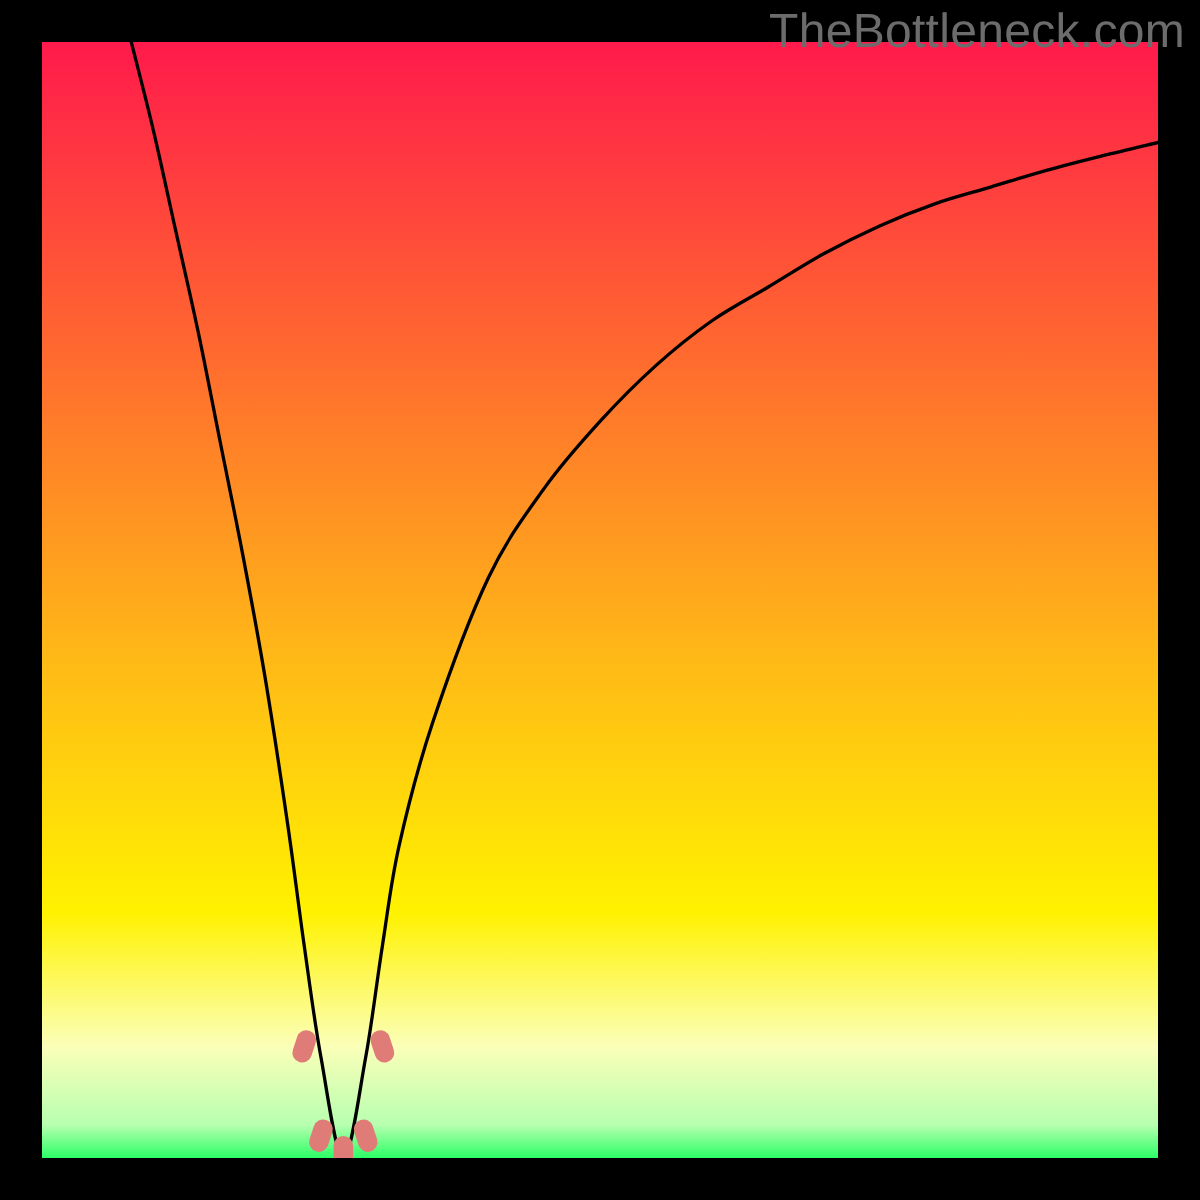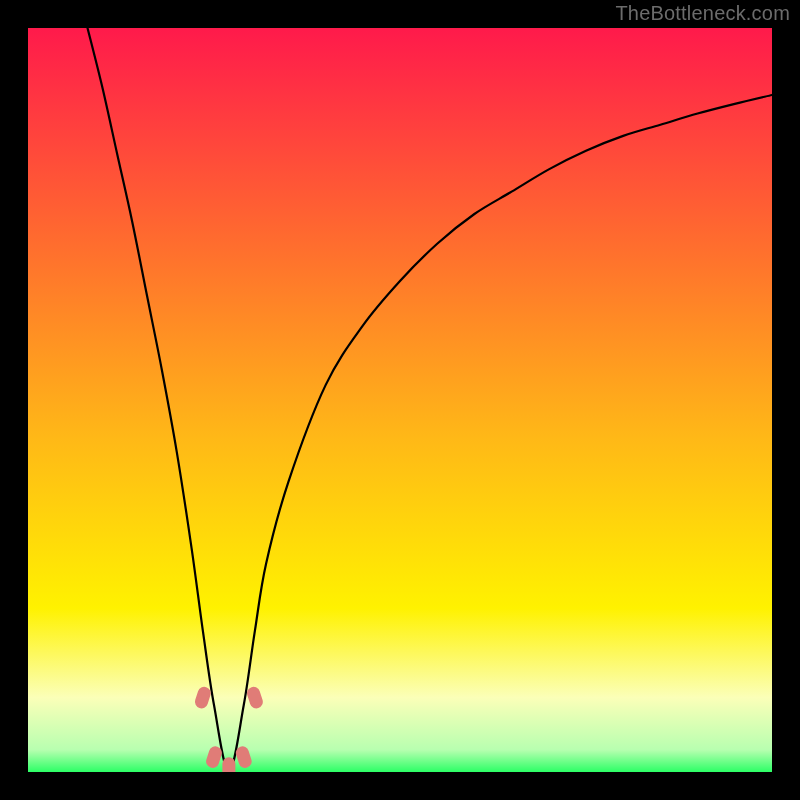--- a/index.html
+++ b/index.html
@@ -23,21 +23,21 @@
     top: 28px;
     width: 744px;
     height: 744px;
     overflow: hidden;
   }
   .watermark {
     position: absolute;
     top: 2px;
     right: 10px;
     color: #6c6c6c;
-    font-size: 20px;
+    font-size: 32px;
     font-weight: 500;
     letter-spacing: 0.2px;
     user-select: none;
   }
   svg {
     display: block;
     width: 744px;
     height: 744px;
   }
   .marker {

